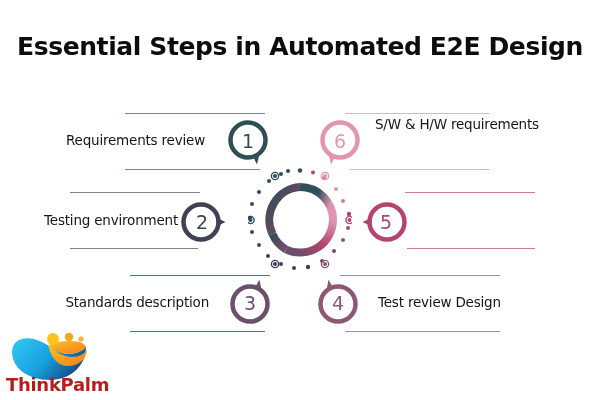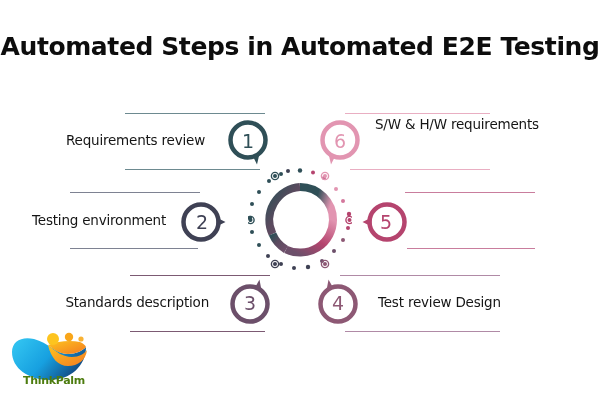--- a/index.html
+++ b/index.html
@@ -97,33 +97,33 @@
     top: 332px;
     width: 96px;
     height: 62px;
   }
   #logo-text {
     position: absolute;
     left: 6px;
     top: 374px;
     width: 96px;
     text-align: center;
-    font-size: 11px;
+    font-size: 18px;
     font-weight: bold;
-    color: #4d7c0f;
+    color: #b91c1c;
     font-family: "DejaVu Sans", sans-serif;
     letter-spacing: -0.3px;
   }
 </style>
 </head>
 <body>
 
 <div id="canvas">
 
-  <div id="title">Automated Steps in Automated E2E Testing</div>
+  <div id="title">Essential Steps in Automated E2E Design</div>
 
   <div class="rule teal" style="left:125px; top:113px; width:140px;"></div>
   <div class="rule teal" style="left:125px; top:169px; width:135px;"></div>
   <div class="rule pink" style="left:345px; top:113px; width:145px;"></div>
   <div class="rule pink" style="left:350px; top:169px; width:140px;"></div>
 
   <div class="rule slate" style="left:70px;  top:192px; width:130px;"></div>
   <div class="rule slate" style="left:70px;  top:248px; width:128px;"></div>
   <div class="rule rose" style="left:405px; top:192px; width:130px;"></div>
   <div class="rule rose" style="left:407px; top:248px; width:128px;"></div>
@@ -145,21 +145,21 @@
 
   <div class="bubble" style="left:316px; top:117px;">
     <svg width="48" height="48" viewBox="0 0 48 48">
       <circle cx="24" cy="23" r="17.5" fill="#ffffff" stroke="#e295b1" stroke-width="4.5"></circle>
       <path d="M19.5 38.5 L15 47.5 L12.5 36.5 Z" fill="#e295b1"></path>
     </svg>
     <div class="num" style="color:#e295b1;">6</div>
   </div>
   <div class="step-label" style="left:375px; top:116px;">S/W &amp; H/W requirements</div>
 
-  <div class="step-label right-align" style="left:6px; top:212px; width:160px;">Testing environment</div>
+  <div class="step-label right-align" style="left:18px; top:212px; width:160px;">Testing environment</div>
   <div class="bubble" style="left:178px; top:198px;">
     <svg width="48" height="48" viewBox="0 0 48 48">
       <circle cx="23" cy="24" r="17.5" fill="#ffffff" stroke="#3f4154" stroke-width="4.5"></circle>
       <path d="M38.5 19.5 L47.5 24 L38.5 28.5 Z" fill="#3f4154"></path>
     </svg>
     <div class="num" style="color:#3f4154;">2</div>
   </div>
 
   <div class="bubble" style="left:362px; top:198px;">
     <svg width="48" height="48" viewBox="0 0 48 48">

